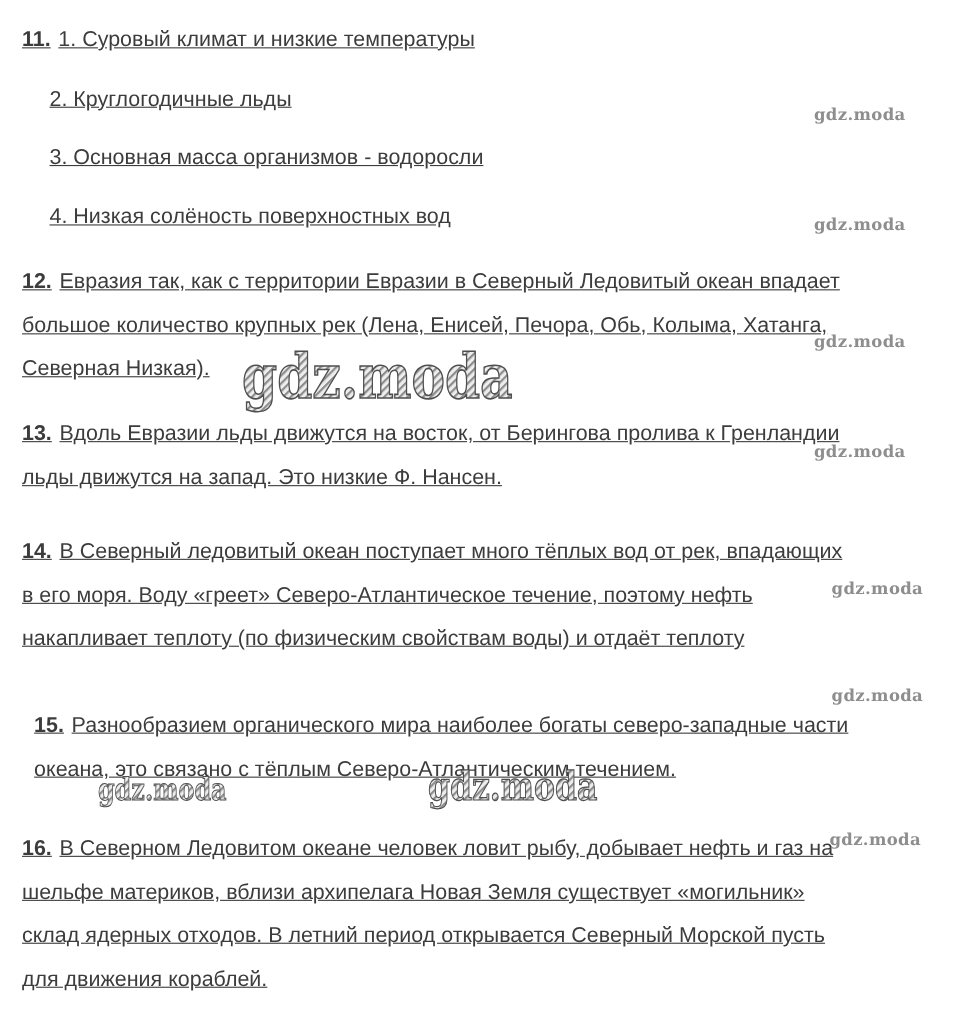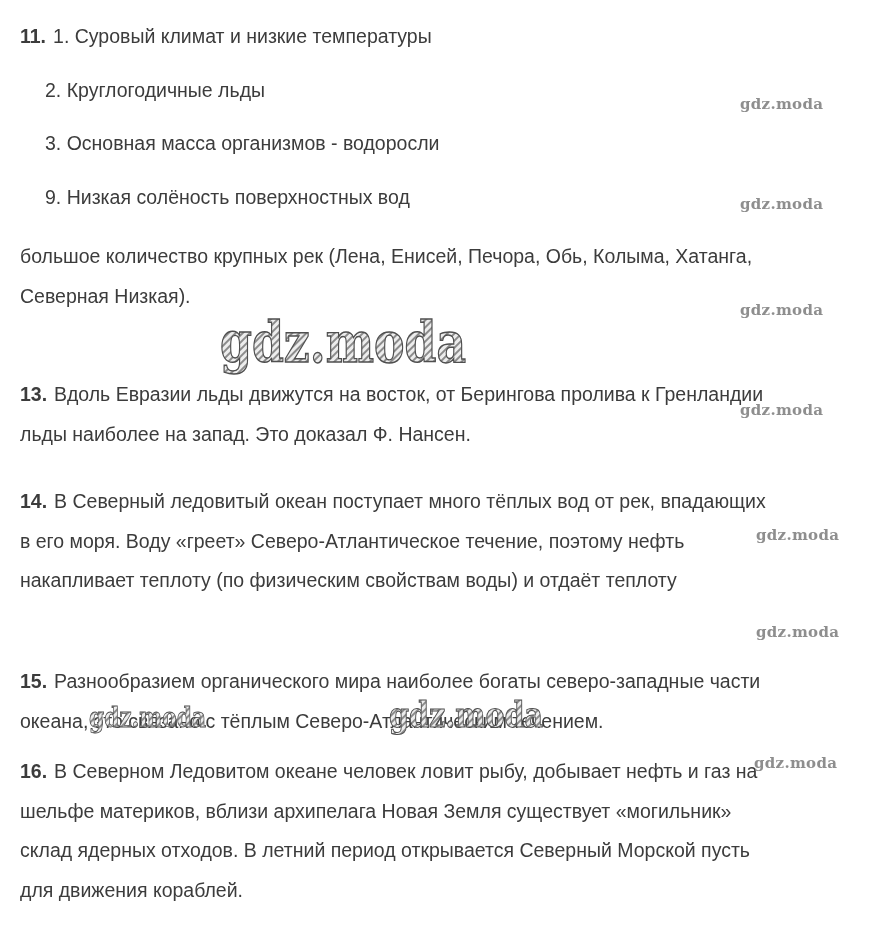--- a/index.html
+++ b/index.html
@@ -18,32 +18,33 @@
     color: #3c3c3c;
   }
   .answer {
     position: absolute;
     left: 20px;
     right: 8px;
   }
   .answer .line {
     line-height: 39.5px;
     white-space: nowrap;
+    text-decoration: underline;
   }
   .sec-11 .line { margin-bottom: 14px; }
   .sec-11 .line.sub { padding-left: 25px; }
   .num {
     font-weight: bold;
     margin-right: 7px;
   }
   .sec-11 { top: 17px; }
   .sec-12 { top: 237px; }
   .sec-13 { top: 375px; }
   .sec-14 { top: 482px; }
-  .sec-15 { top: 662px; }
+  .sec-15 { top: 640px; margin-left: 11px; }
   .sec-16 { top: 752px; }
 
   
   .wm-small {
     position: absolute;
     font-family: "DejaVu Serif", serif;
     font-weight: bold;
     font-size: 15px;
     line-height: 1;
     color: #8e8e8e;
@@ -78,33 +79,36 @@
       </pattern>
     </defs>
   </svg>
 
   <section class="answer sec-11">
     <div class="line">
       <span class="num">11.</span><span>1. Суровый климат и низкие температуры</span>
     </div>
     <div class="line sub">2. Круглогодичные льды</div>
     <div class="line sub">3. Основная масса организмов - водоросли</div>
-    <div class="line sub">9. Низкая солёность поверхностных вод</div>
+    <div class="line sub">4. Низкая солёность поверхностных вод</div>
   </section>
 
   <section class="answer sec-12">
+    <div class="line">
+      <span class="num">12.</span><span>Евразия так, как с территории Евразии в Северный Ледовитый океан впадает</span>
+    </div>
     <div class="line">большое количество крупных рек (Лена, Енисей, Печора, Обь, Колыма, Хатанга,</div>
     <div class="line">Северная Низкая).</div>
   </section>
 
   <section class="answer sec-13">
     <div class="line">
       <span class="num">13.</span><span>Вдоль Евразии льды движутся на восток, от Берингова пролива к Гренландии</span>
     </div>
-    <div class="line">льды наиболее на запад. Это доказал Ф. Нансен.</div>
+    <div class="line">льды движутся на запад. Это низкие Ф. Нансен.</div>
   </section>
 
   <section class="answer sec-14">
     <div class="line">
       <span class="num">14.</span><span>В Северный ледовитый океан поступает много тёплых вод от рек, впадающих</span>
     </div>
     <div class="line">в его моря. Воду «греет» Северо-Атлантическое течение, поэтому нефть</div>
     <div class="line">накапливает теплоту (по физическим свойствам воды) и отдаёт теплоту</div>
   </section>
 

